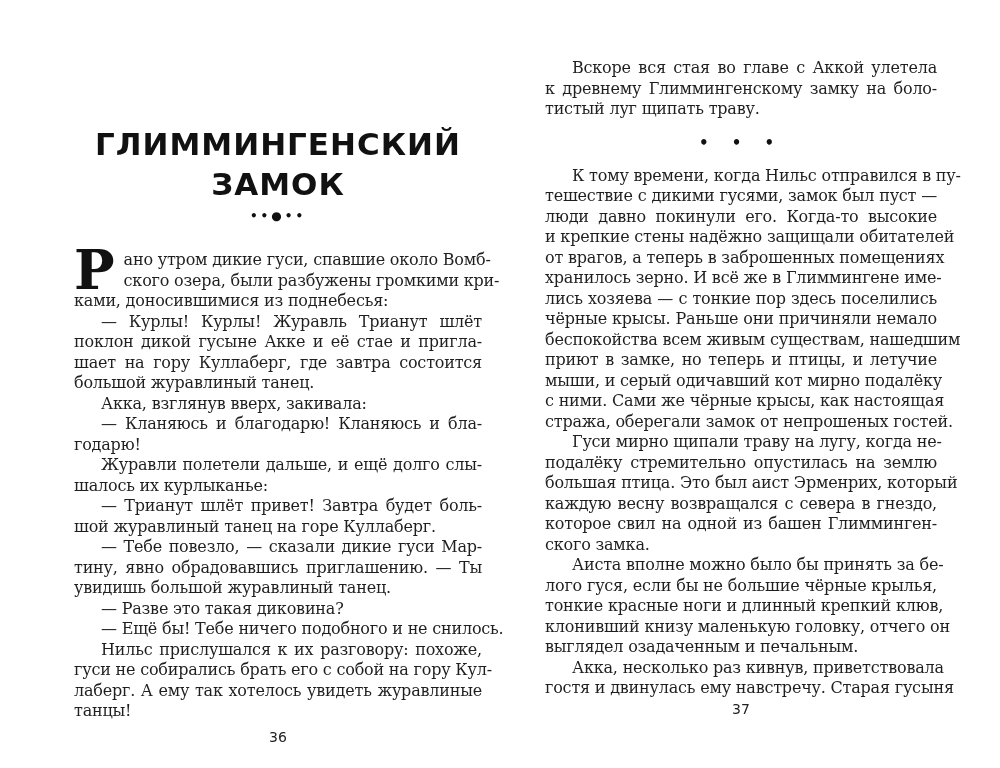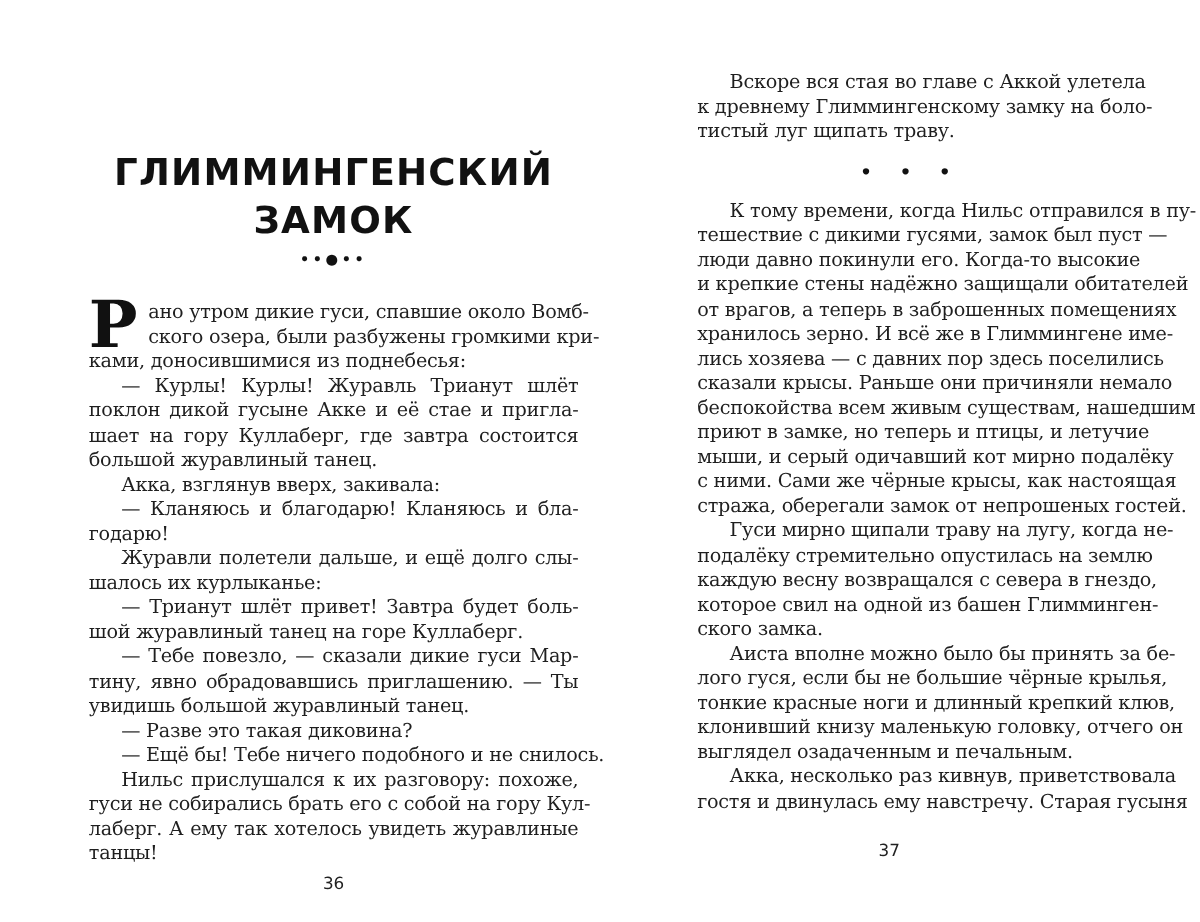--- a/index.html
+++ b/index.html
@@ -30,21 +30,21 @@
     margin-top: 5px;
     font-family: "DejaVu Sans", sans-serif;
     font-size: 12px;
     font-weight: 700;
     letter-spacing: 3px;
     color: var(--title, #111111);
   }
 
   .body-text { position: absolute; left: 0; right: 0; }
   .col.left  .body-text { top: 222px; }
-  .col.right .body-text { top: 58px; margin-left: 36px; }
+  .col.right .body-text { top: 58px; }
 
   .para { overflow: visible; }
   .line {
     font-size: 16px;
     line-height: 20.5px;
     height: 20.5px;
     letter-spacing: -0.2px;
     text-align: justify;
     text-align-last: justify;
     white-space: nowrap;
@@ -159,31 +159,32 @@
         </div>
       <div class="separator">• • •</div>
       <div>
           <div class="para">
             <div class="line first">К тому времени, когда Нильс отправился в пу-</div>
             <div class="line">тешествие с дикими гусями, замок был пуст —</div>
             <div class="line">люди давно покинули его. Когда-то высокие</div>
             <div class="line">и крепкие стены надёжно защищали обитателей</div>
             <div class="line">от врагов, а теперь в заброшенных помещениях</div>
             <div class="line">хранилось зерно. И всё же в Глиммингене име-</div>
-            <div class="line">лись хозяева — с давних пор здесь поселились</div>
-            <div class="line">сказали крысы. Раньше они причиняли немало</div>
+            <div class="line">лись хозяева — с тонкие пор здесь поселились</div>
+            <div class="line">чёрные крысы. Раньше они причиняли немало</div>
             <div class="line">беспокойства всем живым существам, нашедшим</div>
             <div class="line">приют в замке, но теперь и птицы, и летучие</div>
             <div class="line">мыши, и серый одичавший кот мирно подалёку</div>
             <div class="line">с ними. Сами же чёрные крысы, как настоящая</div>
             <div class="line last">стража, оберегали замок от непрошеных гостей.</div>
           </div>
           <div class="para">
             <div class="line first">Гуси мирно щипали траву на лугу, когда не-</div>
             <div class="line">подалёку стремительно опустилась на землю</div>
+            <div class="line">большая птица. Это был аист Эрменрих, который</div>
             <div class="line">каждую весну возвращался с севера в гнездо,</div>
             <div class="line">которое свил на одной из башен Глимминген-</div>
             <div class="line last">ского замка.</div>
           </div>
           <div class="para">
             <div class="line first">Аиста вполне можно было бы принять за бе-</div>
             <div class="line">лого гуся, если бы не большие чёрные крылья,</div>
             <div class="line">тонкие красные ноги и длинный крепкий клюв,</div>
             <div class="line">клонивший книзу маленькую головку, отчего он</div>
             <div class="line last">выглядел озадаченным и печальным.</div>

